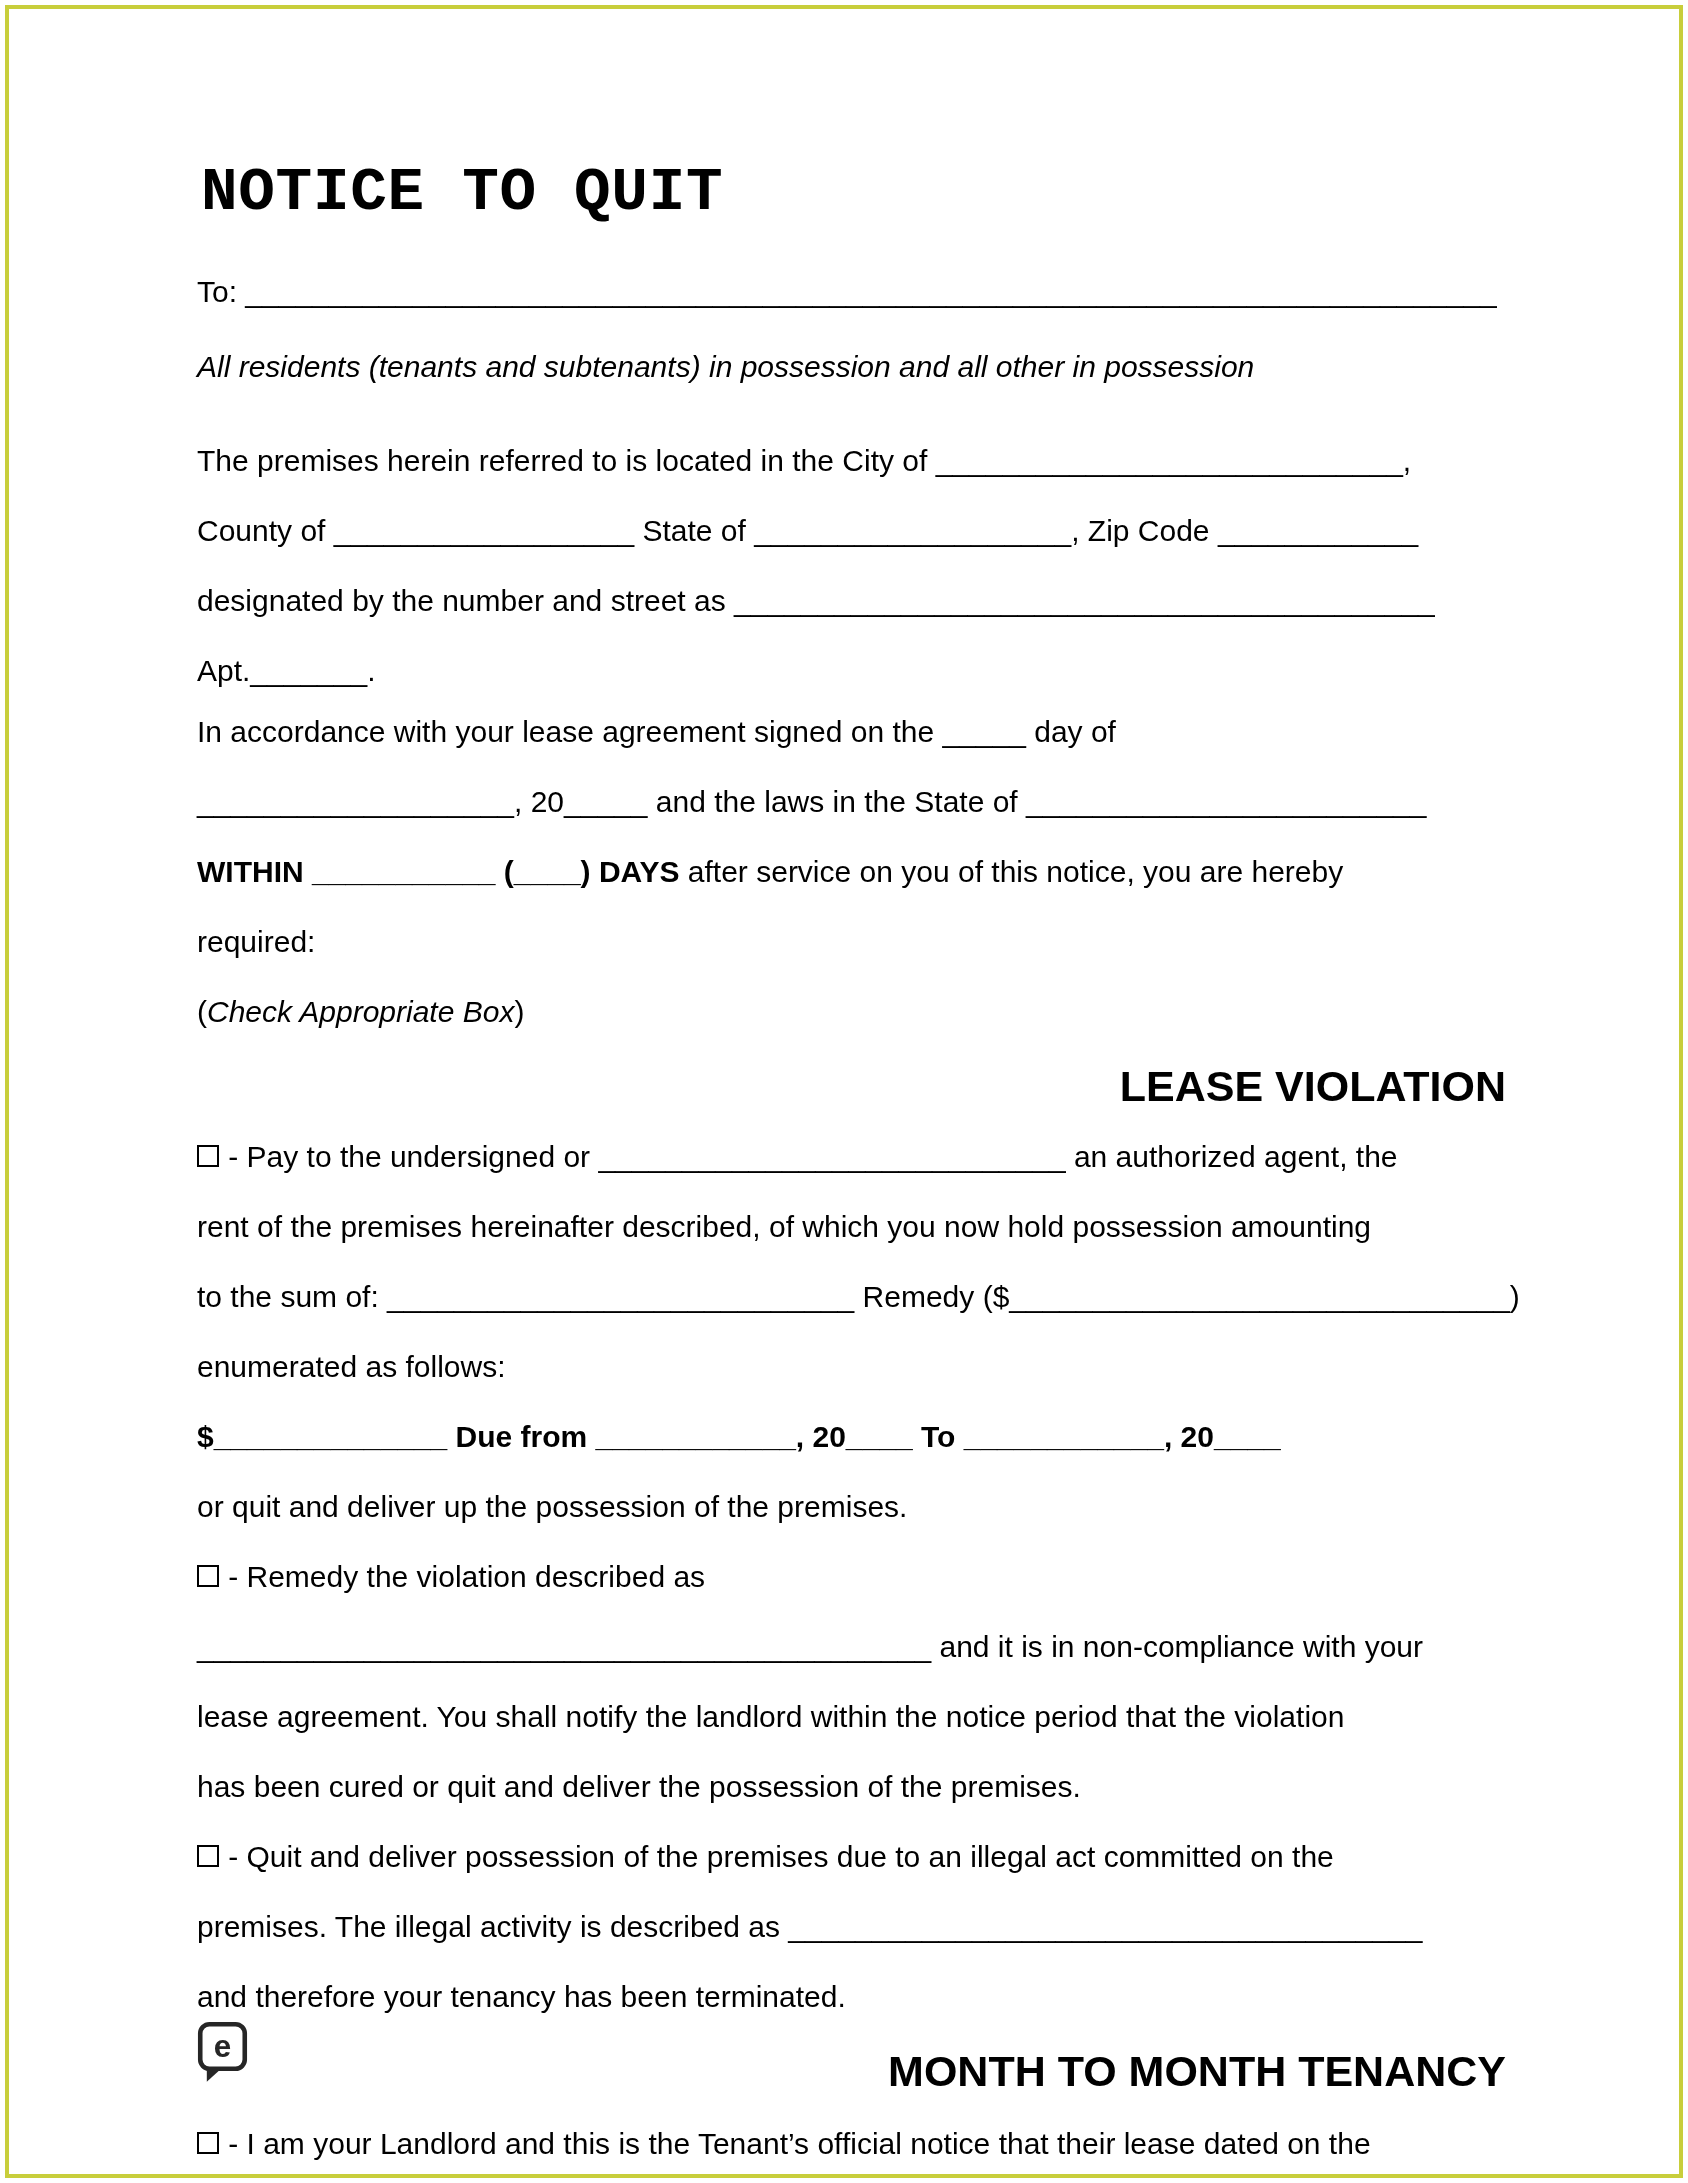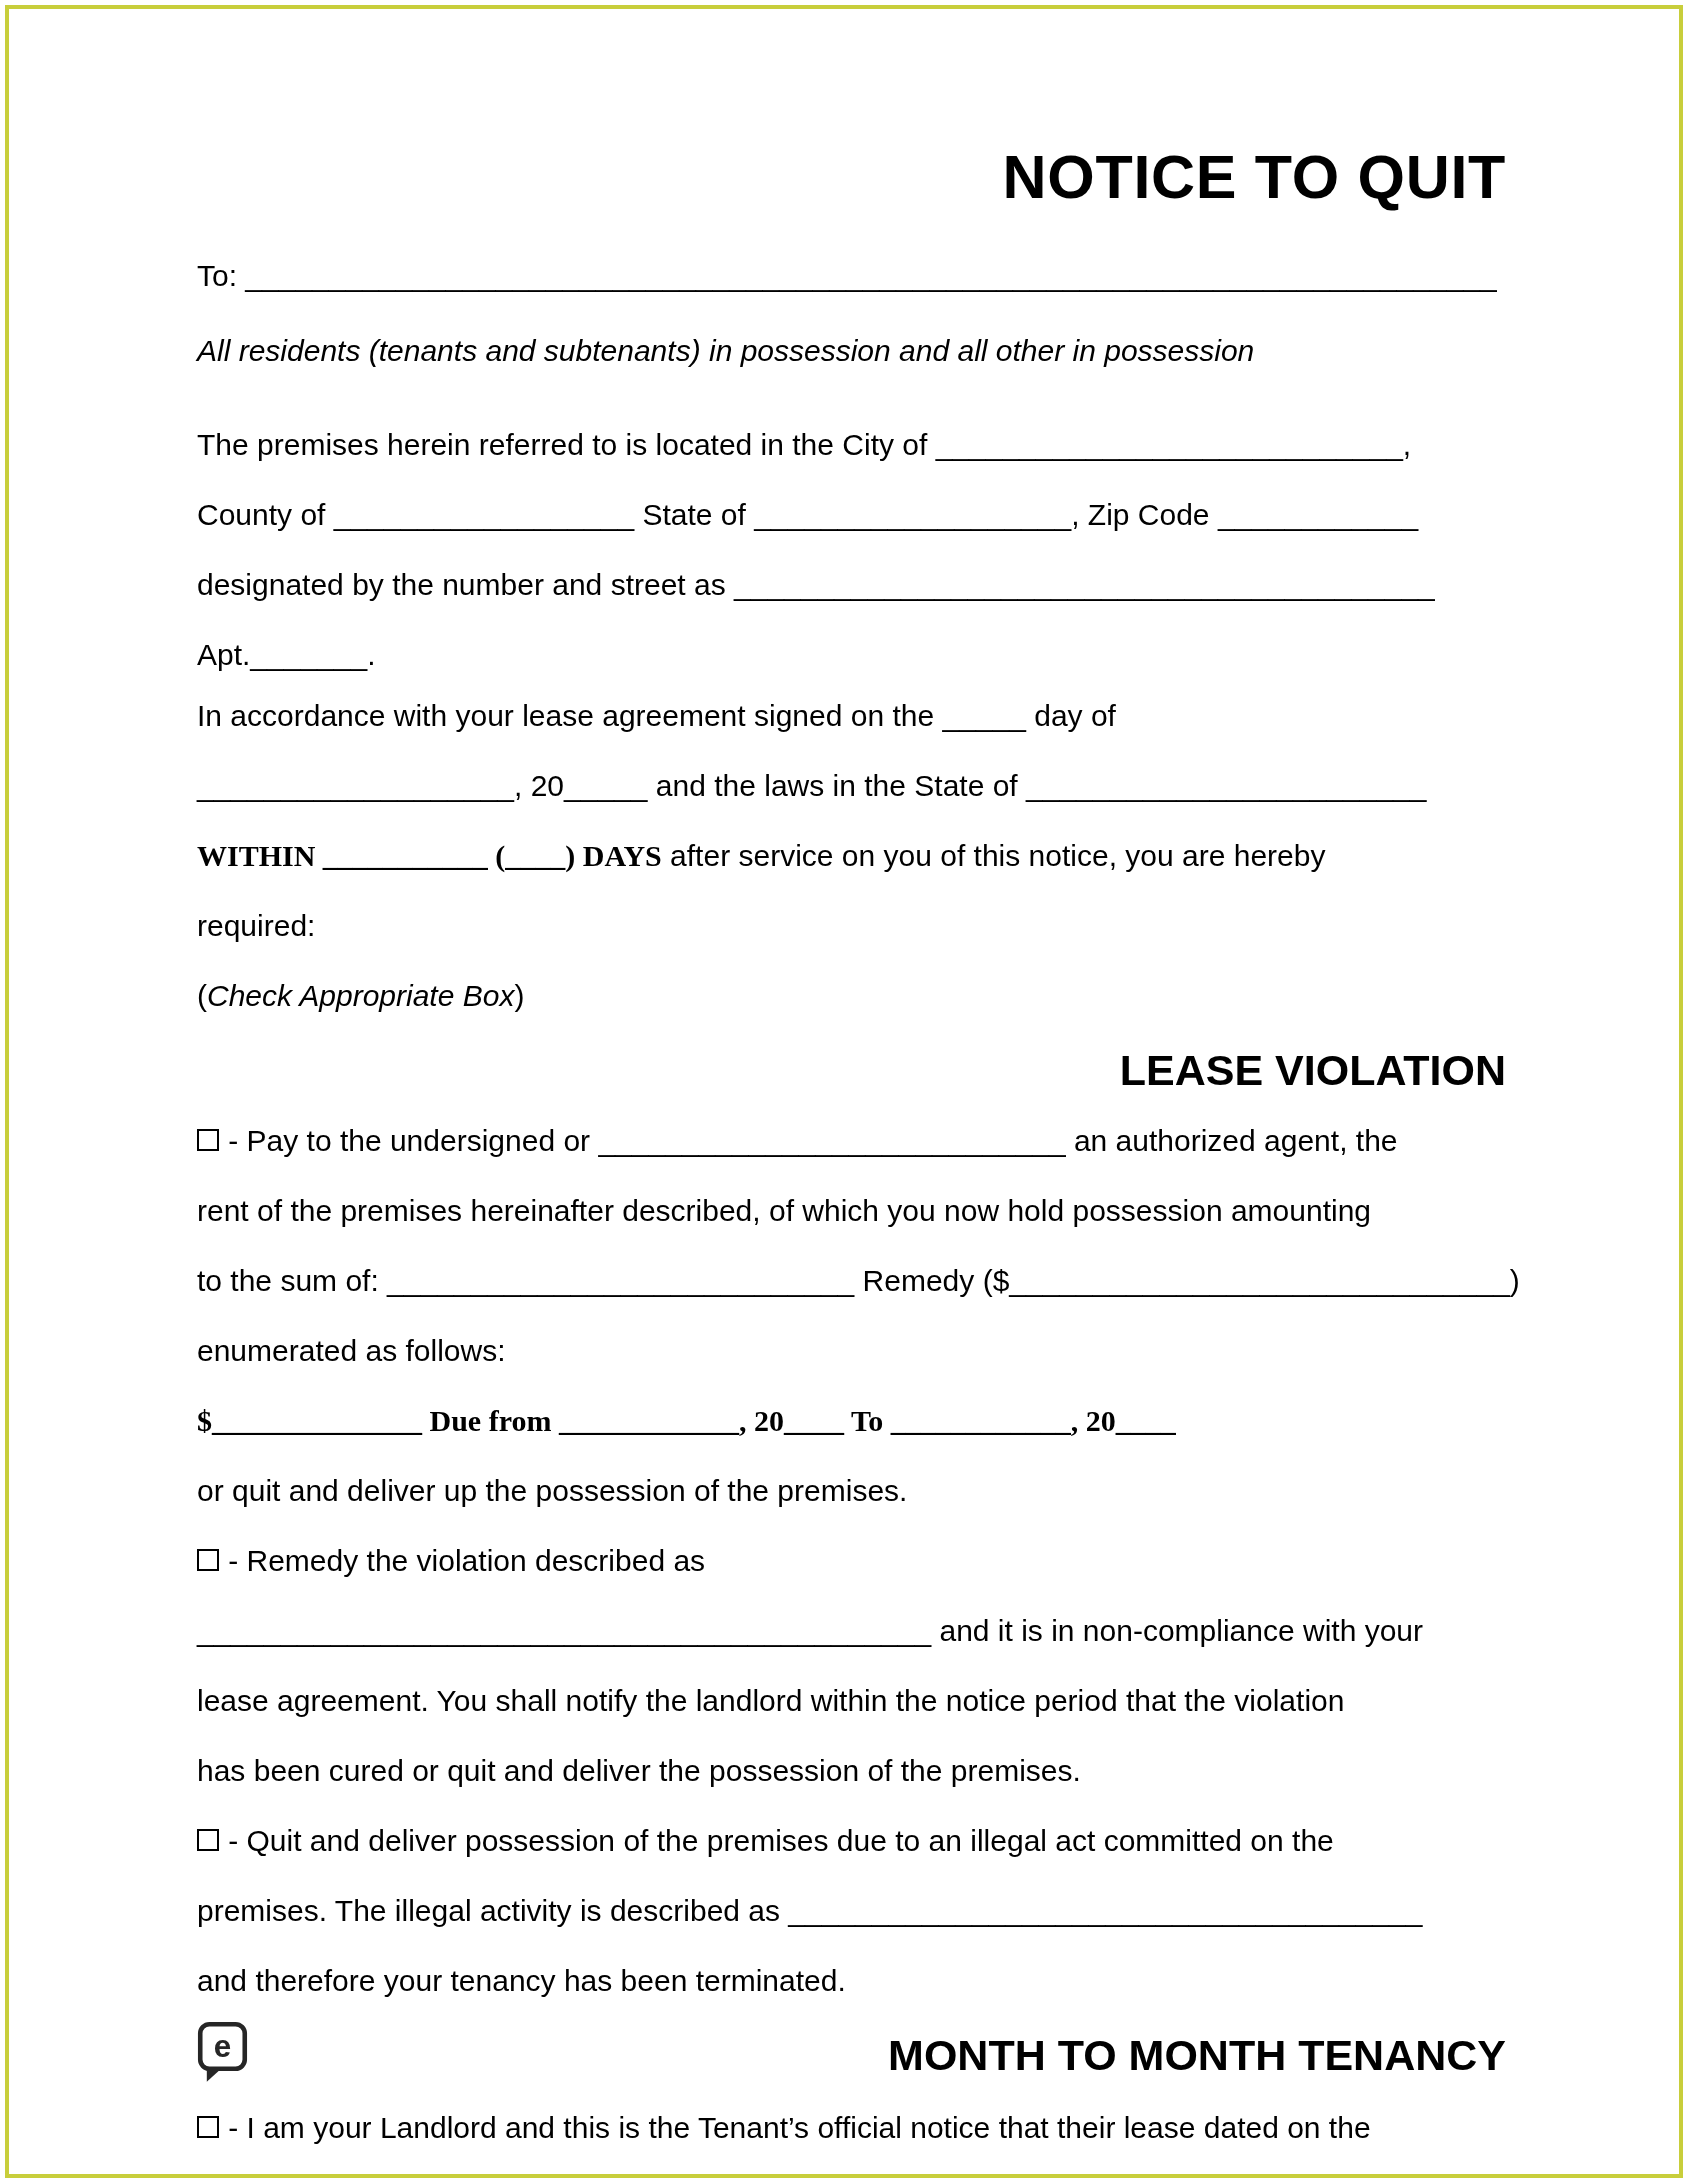--- a/index.html
+++ b/index.html
@@ -14,27 +14,28 @@
   .frame {
     position:absolute; top:5.3px; left:5.3px; right:5.3px; bottom:5.3px;
     border:4px solid #c8ce3b;
     pointer-events:none;
   }
   .content {
     position:absolute; left:185px; right:182px; top:137px;
     font-size:30px; line-height:58px;
   }
   h1.doc-title {
-    margin:0; text-align:right;
+    margin:16px; text-align:left;
     font-size:61px; line-height:80px; font-weight:bold;
     letter-spacing:0.7px;
+    font-family:Liberation Mono, monospace;
   }
   p { margin:12px; line-height:58px; white-space:nowrap; }
   .italic { font-style:italic; }
-  .bold { font-weight:bold;font-family:Liberation Serif, serif; }
+  .bold { font-weight:bold; }
   h2.section-heading {
     margin:0; text-align:right;
     font-size:43px; line-height:66px; font-weight:bold;
   }
   .mt-to { margin-top:30px; }
   .mt-res { margin-top:17px; }
   .mt-prem { margin-top:36px; }
   .mt-agree { margin-top:-9.2px; }
   .mt-pay { margin-top:9.2px; }
   .mt-mtmh { margin-top:6px; }

